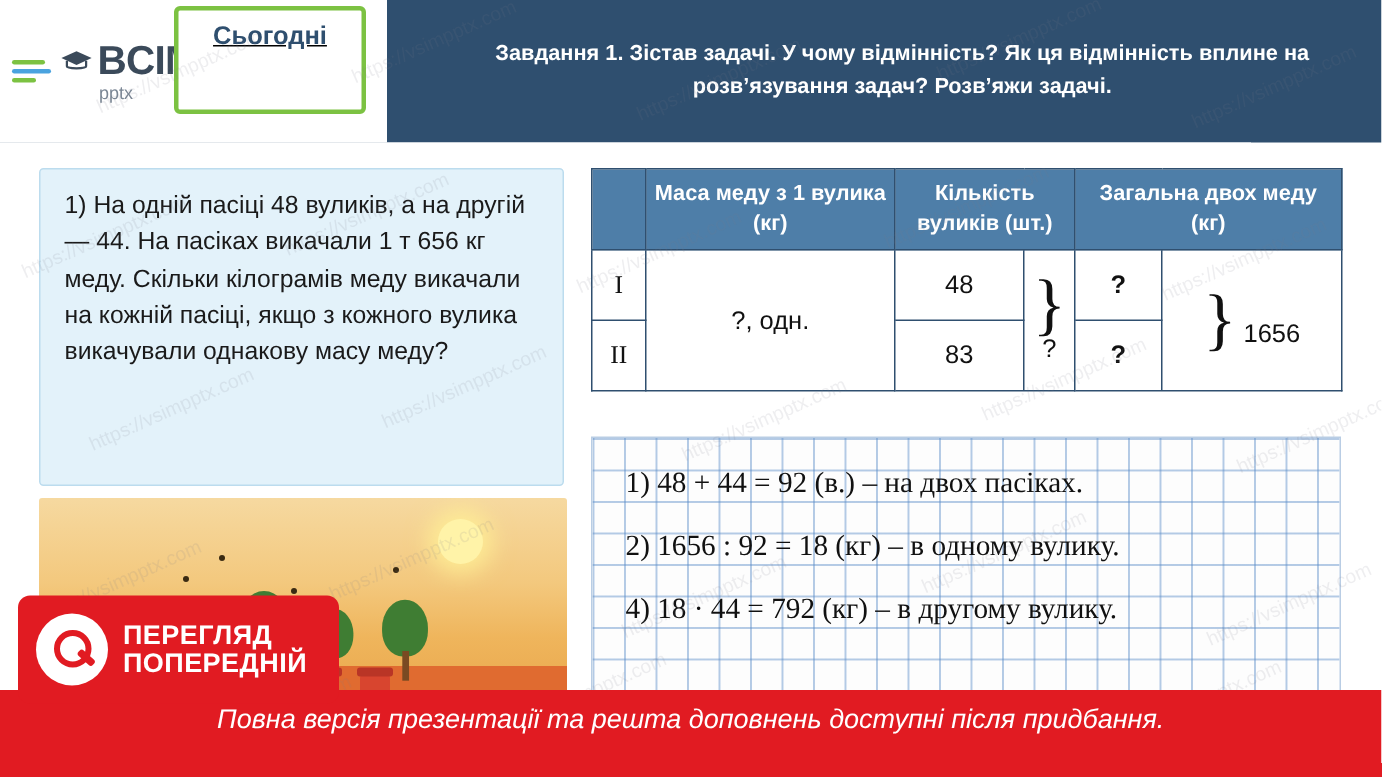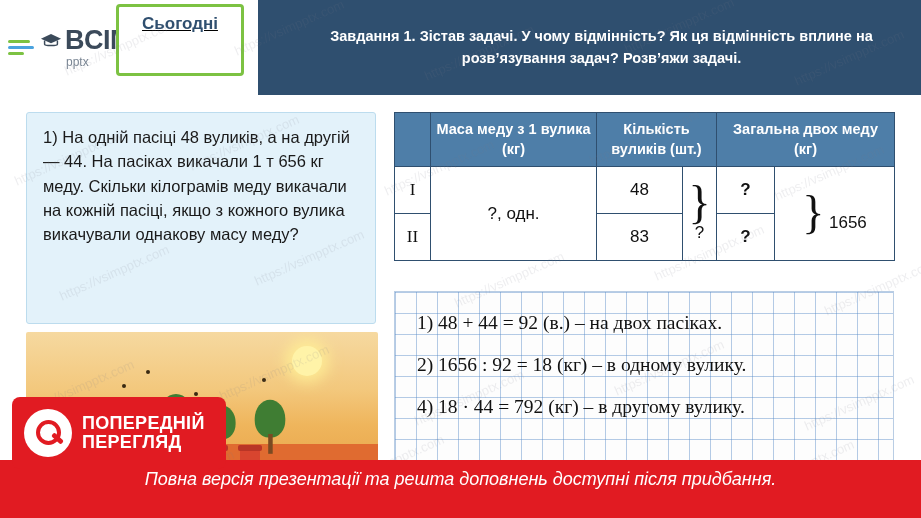--- a/index.html
+++ b/index.html
@@ -504,20 +504,20 @@
   <div class="wm-text" style="left:800px; top:395px;">https://vsimpptx.com</div>
   <div class="wm-text" style="left:120px; top:470px;">https://vsimpptx.com</div>
   <div class="wm-text" style="left:330px; top:455px;">https://vsimpptx.com</div>
   <div class="wm-text" style="left:540px; top:478px;">https://vsimpptx.com</div>
   <div class="wm-text" style="left:740px; top:460px;">https://vsimpptx.com</div>
 </div>
 
 <div class="preview-badge">
   <div class="mag-circle"></div>
   <div class="preview-text">
+    <div>ПЕРЕГЛЯД</div>
     <div>ПОПЕРЕДНІЙ</div>
-    <div>ПЕРЕГЛЯД</div>
   </div>
 </div>
 
 <div class="bottom-banner">
   <div>Повна версія презентації та решта доповнень доступні після придбання.</div>
 </div>
 
 </body></html>

